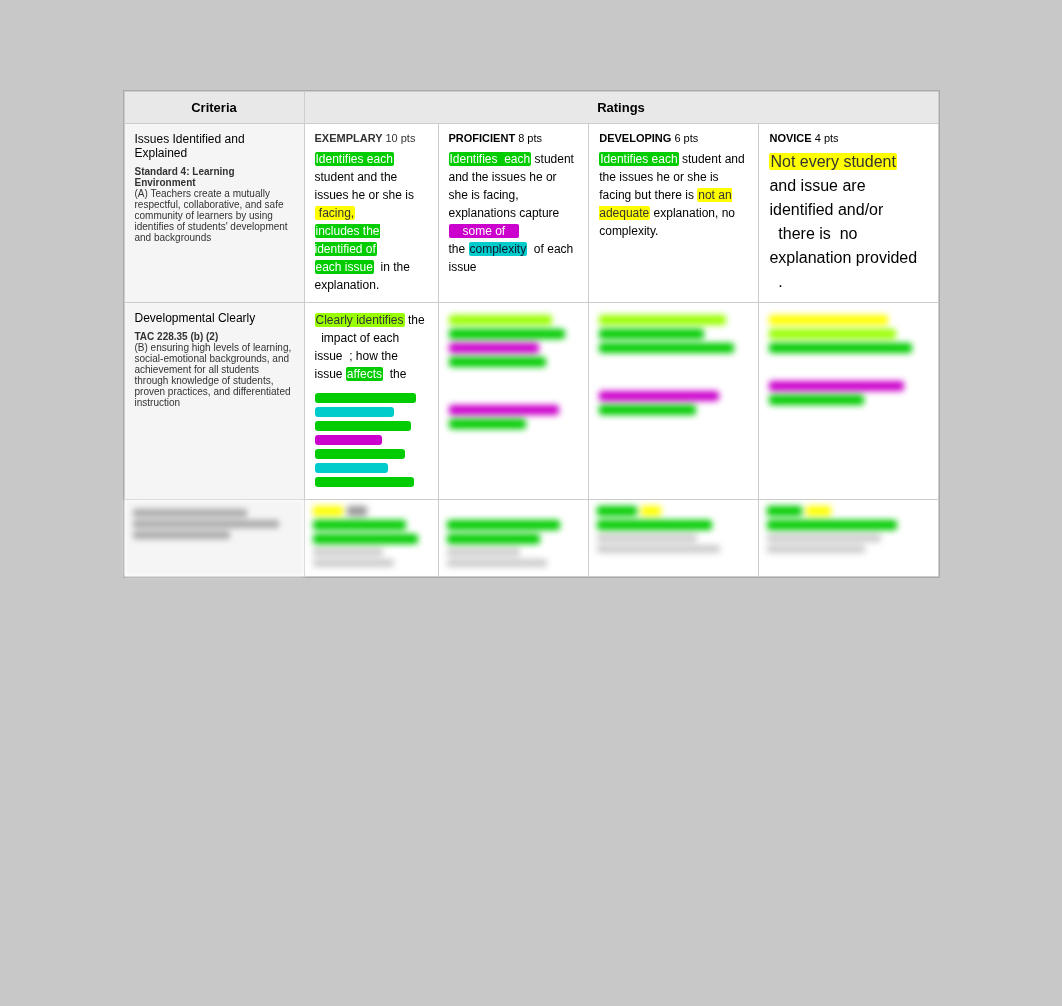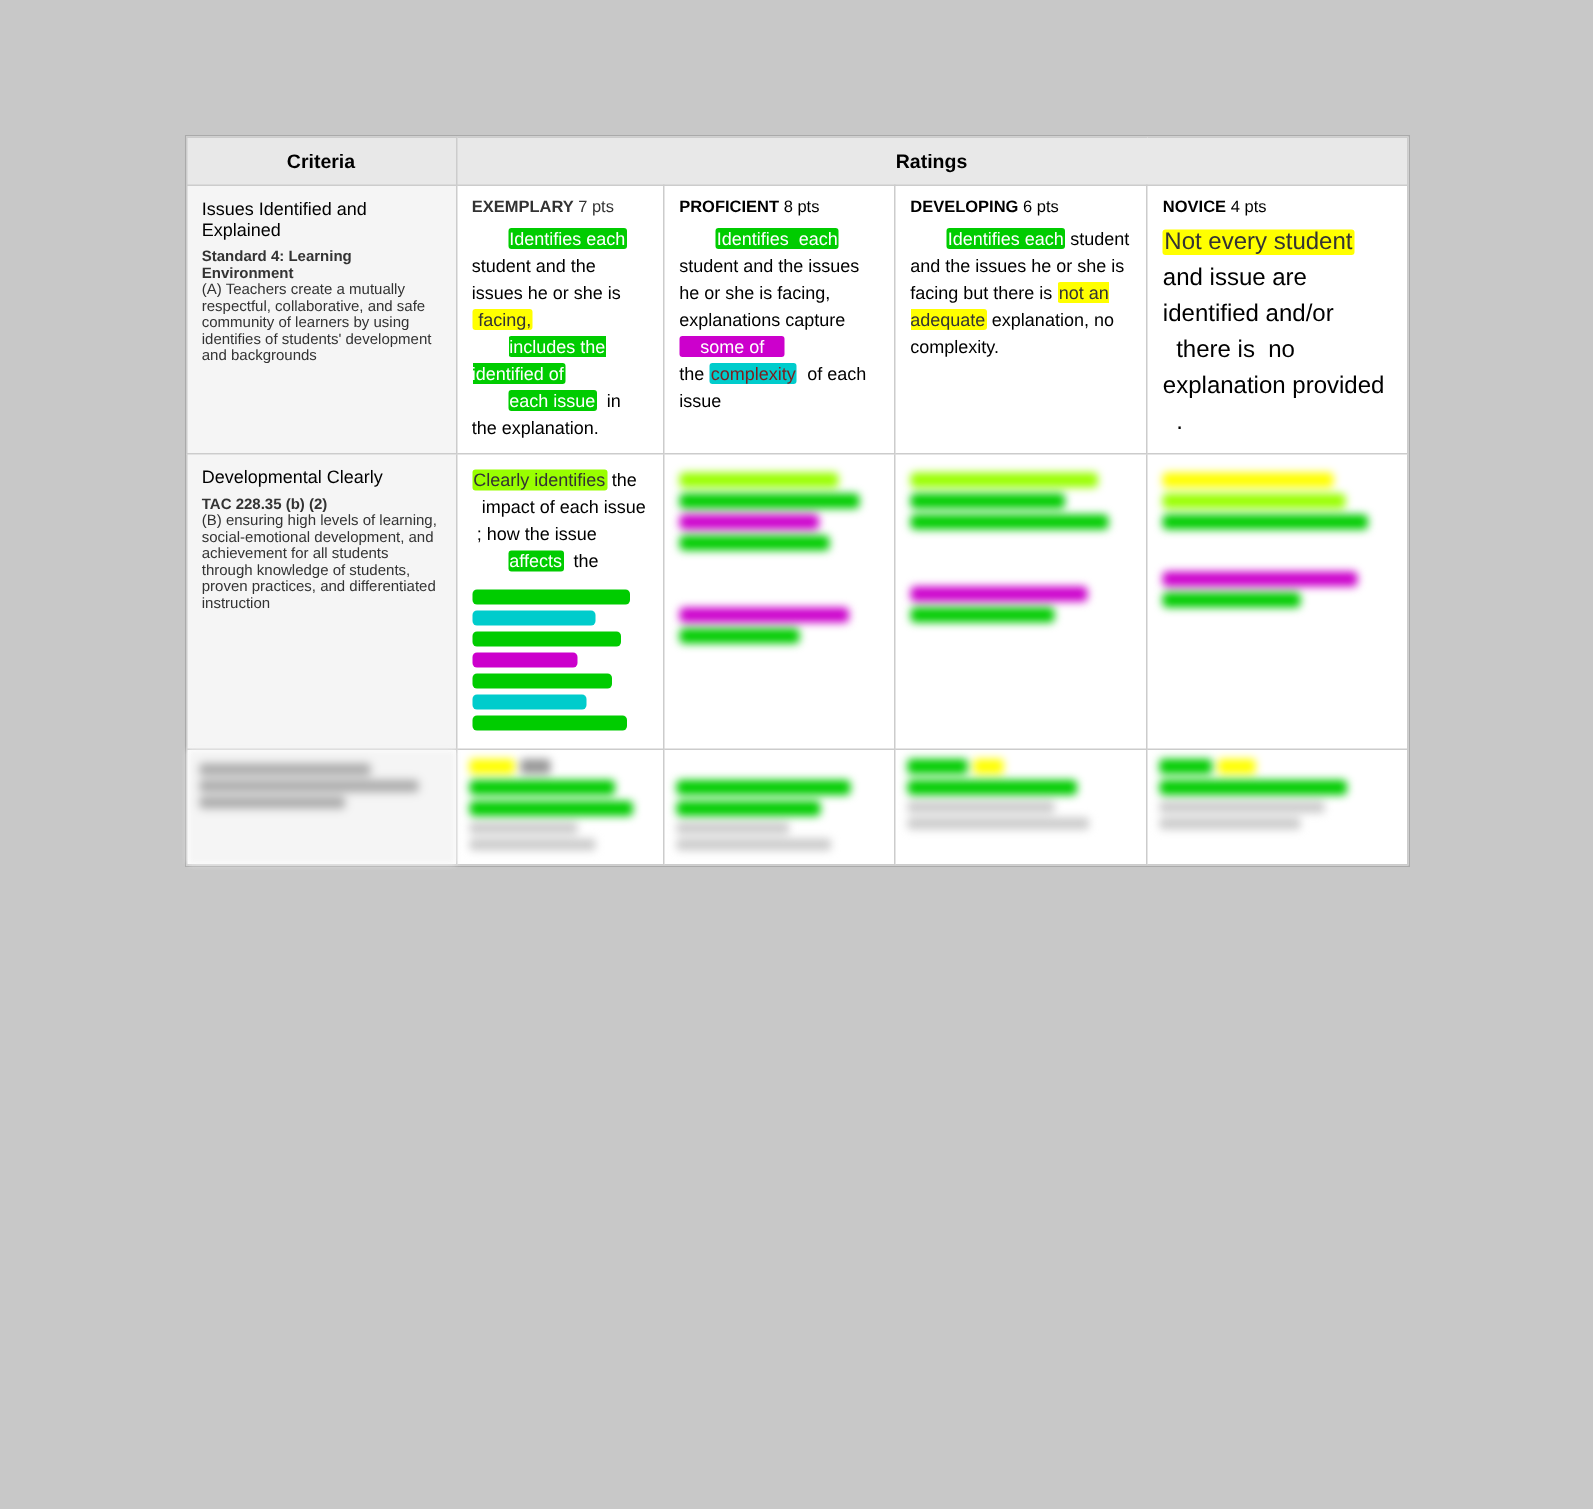--- a/index.html
+++ b/index.html
@@ -48,24 +48,24 @@
     }
     .level-header {
       font-size: 11px;
       font-weight: bold;
       margin-bottom: 6px;
     }
     .exemplary-header { color: #333; }
     .pts { font-weight: normal; }
 
     
-    .hl-green { background-color: #00cc00; color: white; border-radius: 2px; padding: 0 1px; margin-left: 24px; }
+    .hl-green { background-color: #00cc00; color: white; border-radius: 2px; padding: 0 1px; }
     .hl-yellow { background-color: #ffff00; color: #333; border-radius: 2px; padding: 0 1px; }
     .hl-purple { background-color: #cc00cc; color: white; border-radius: 2px; padding: 0 14px; }
-    .hl-cyan { background-color: #00cccc; color: #7f1d1d; border-radius: 2px; padding: 0 1px; text-align: right; }
+    .hl-cyan { background-color: #00cccc; color: #0f172a; border-radius: 2px; padding: 0 1px; text-align: right; }
     .hl-lime { background-color: #99ff00; color: #333; border-radius: 2px; padding: 0 1px; }
     .blurred-bar {
       height: 10px;
       border-radius: 3px;
       margin: 4px 0;
     }
     .bar-green { background: #00cc00; }
     .bar-yellow { background: #ffff00; }
     .bar-purple { background: #cc00cc; }
     .bar-cyan { background: #00cccc; }
@@ -105,21 +105,21 @@
         <td class="criteria-col">
           <div class="criteria-title">Issues Identified and Explained</div>
           <div class="criteria-standard">
             <strong>Standard 4: Learning Environment</strong><br>
             <span>(A) Teachers create a mutually respectful, collaborative, and safe community of learners by using identifies of students' development and backgrounds</span>
           </div>
         </td>
 
         <td>
           <div class="level-header exemplary-header">
-            <span>EXEMPLARY</span> <span class="pts">7 pts</span>
+            <span>EXEMPLARY</span> <span class="pts">10 pts</span>
           </div>
           <div style="font-size:12px; line-height:1.5;">
             <span class="hl-green">Identifies each</span>
             student and the issues he or she is
             <span class="hl-yellow">&nbsp;facing,</span><br>
             <span class="hl-green">includes the identified of</span><br>
             <span class="hl-green">each issue</span>
             &nbsp;in the explanation.
           </div>
         </td>
@@ -161,21 +161,21 @@
             explanation provided &nbsp;&nbsp;.
           </div>
         </td>
       </tr>
 
       <tr>
         <td class="criteria-col">
           <div class="criteria-title">Developmental Clearly</div>
           <div class="criteria-standard">
             <strong>TAC 228.35 (b) (2)</strong><br>
-            <span>(B) ensuring high levels of learning, social-emotional development, and achievement for all students through knowledge of students, proven practices, and differentiated instruction</span>
+            <span>(B) ensuring high levels of learning, social-emotional backgrounds, and achievement for all students through knowledge of students, proven practices, and differentiated instruction</span>
           </div>
         </td>
 
         <td>
           <div class="dev-impact-exemplary">
             <span class="hl-lime">Clearly identifies</span>
             the &nbsp;&nbsp;impact of each issue &nbsp;; how the issue
             <span class="hl-green">affects</span>
             &nbsp;the
           </div>

